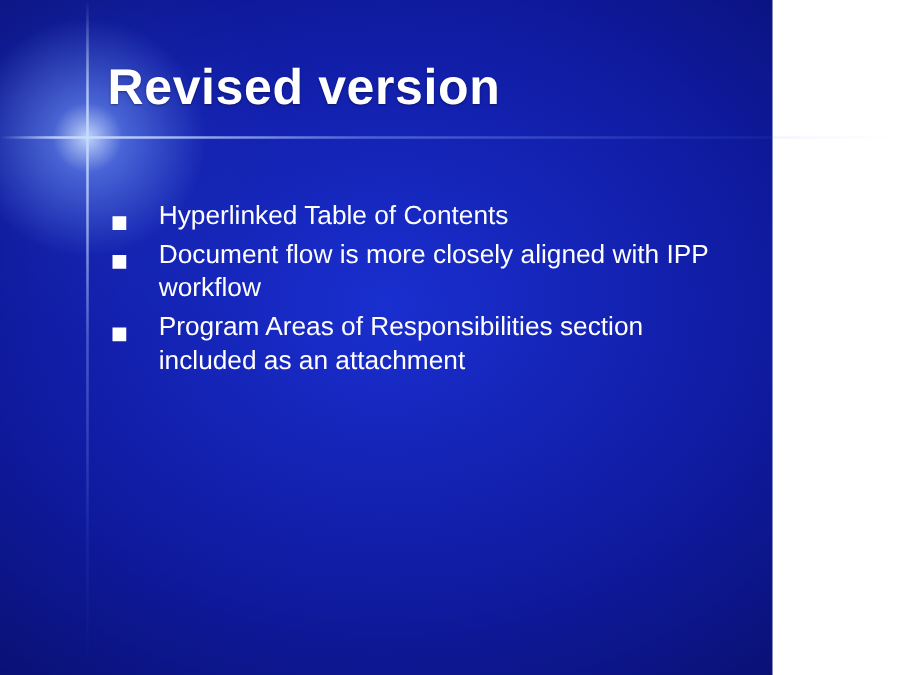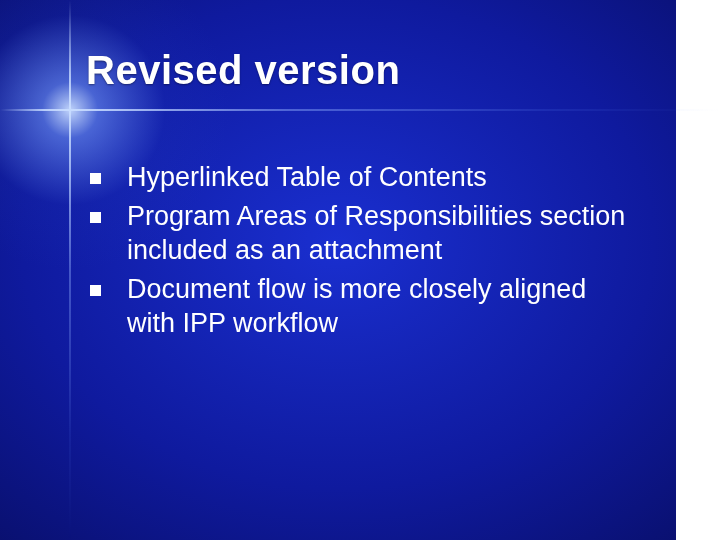--- a/index.html
+++ b/index.html
@@ -5,21 +5,21 @@
   html, body {
     margin: 0;
     padding: 0;
     width: 720px;
     height: 540px;
     overflow: hidden;
     font-family: Verdana, Geneva, sans-serif;
   }
   .slide {
     position: relative;
-    width: 676px;
+    width: 618px;
     height: 540px;
     background:
       radial-gradient(circle at 70px 110px,
         rgba(200,220,255,0.95) 0px,
         rgba(120,160,255,0.55) 28px,
         rgba(40,70,200,0.10) 95px,
         rgba(0,0,0,0) 160px),
       radial-gradient(ellipse 900px 700px at 50% 45%,
         #1a2fd0 0%,
         #0f1a9e 35%,
@@ -82,41 +82,41 @@
   .bullet-marker {
     flex: 0 0 auto;
     width: 11px;
     height: 11px;
     background: #ffffff;
     margin-top: 13px;
     margin-right: 26px;
   }
   .bullet-text {
     flex: 1 1 auto;
-    font-size: 27px;
+    font-size: 21px;
     line-height: 1.28;
     color: #ffffff;
   }
 </style>
 </head>
 <body>
 
 <div class="slide">
   <div class="flare-h"></div>
   <div class="flare-v"></div>
 
   <div class="title">Revised version</div>
 
   <div class="body">
     <div class="bullet-row">
       <div class="bullet-marker"></div>
       <div class="bullet-text">Hyperlinked Table of Contents</div>
     </div>
     <div class="bullet-row">
       <div class="bullet-marker"></div>
-      <div class="bullet-text">Program Areas of Responsibilities section included as an attachment</div>
+      <div class="bullet-text">Document flow is more closely aligned with IPP workflow</div>
     </div>
     <div class="bullet-row">
       <div class="bullet-marker"></div>
-      <div class="bullet-text">Document flow is more closely aligned with IPP workflow</div>
+      <div class="bullet-text">Program Areas of Responsibilities section included as an attachment</div>
     </div>
   </div>
 </div>
 
 </body></html>

